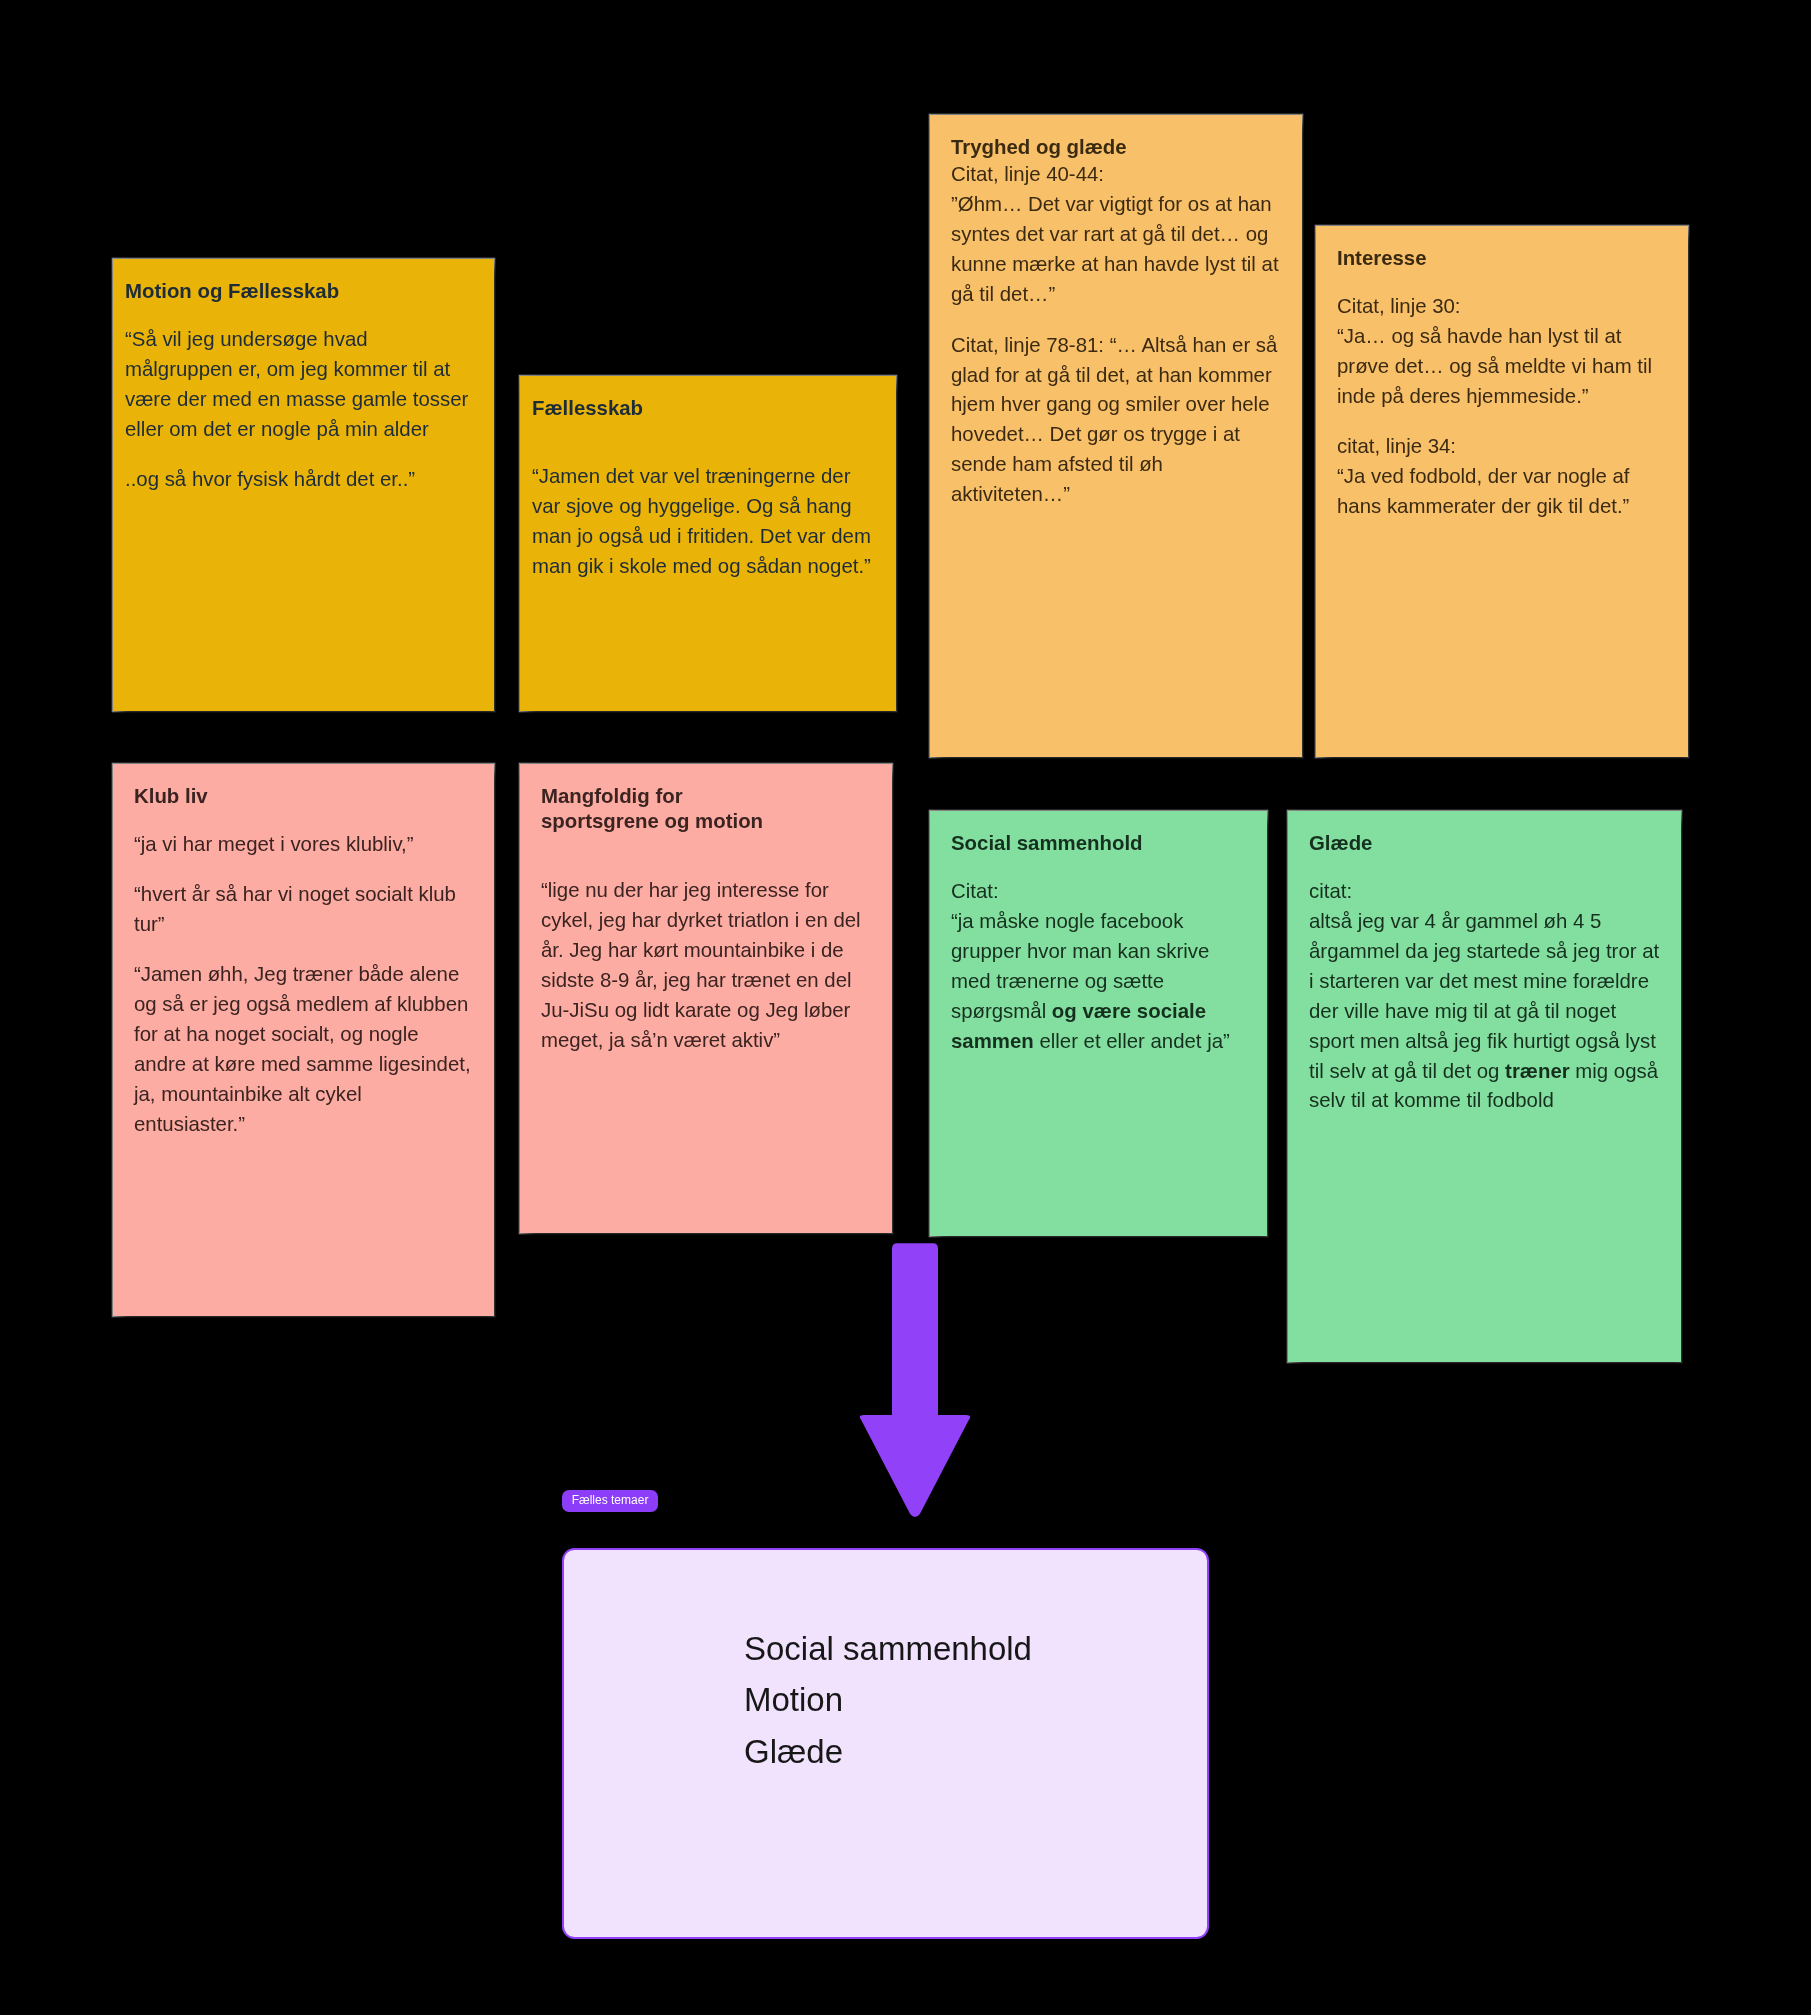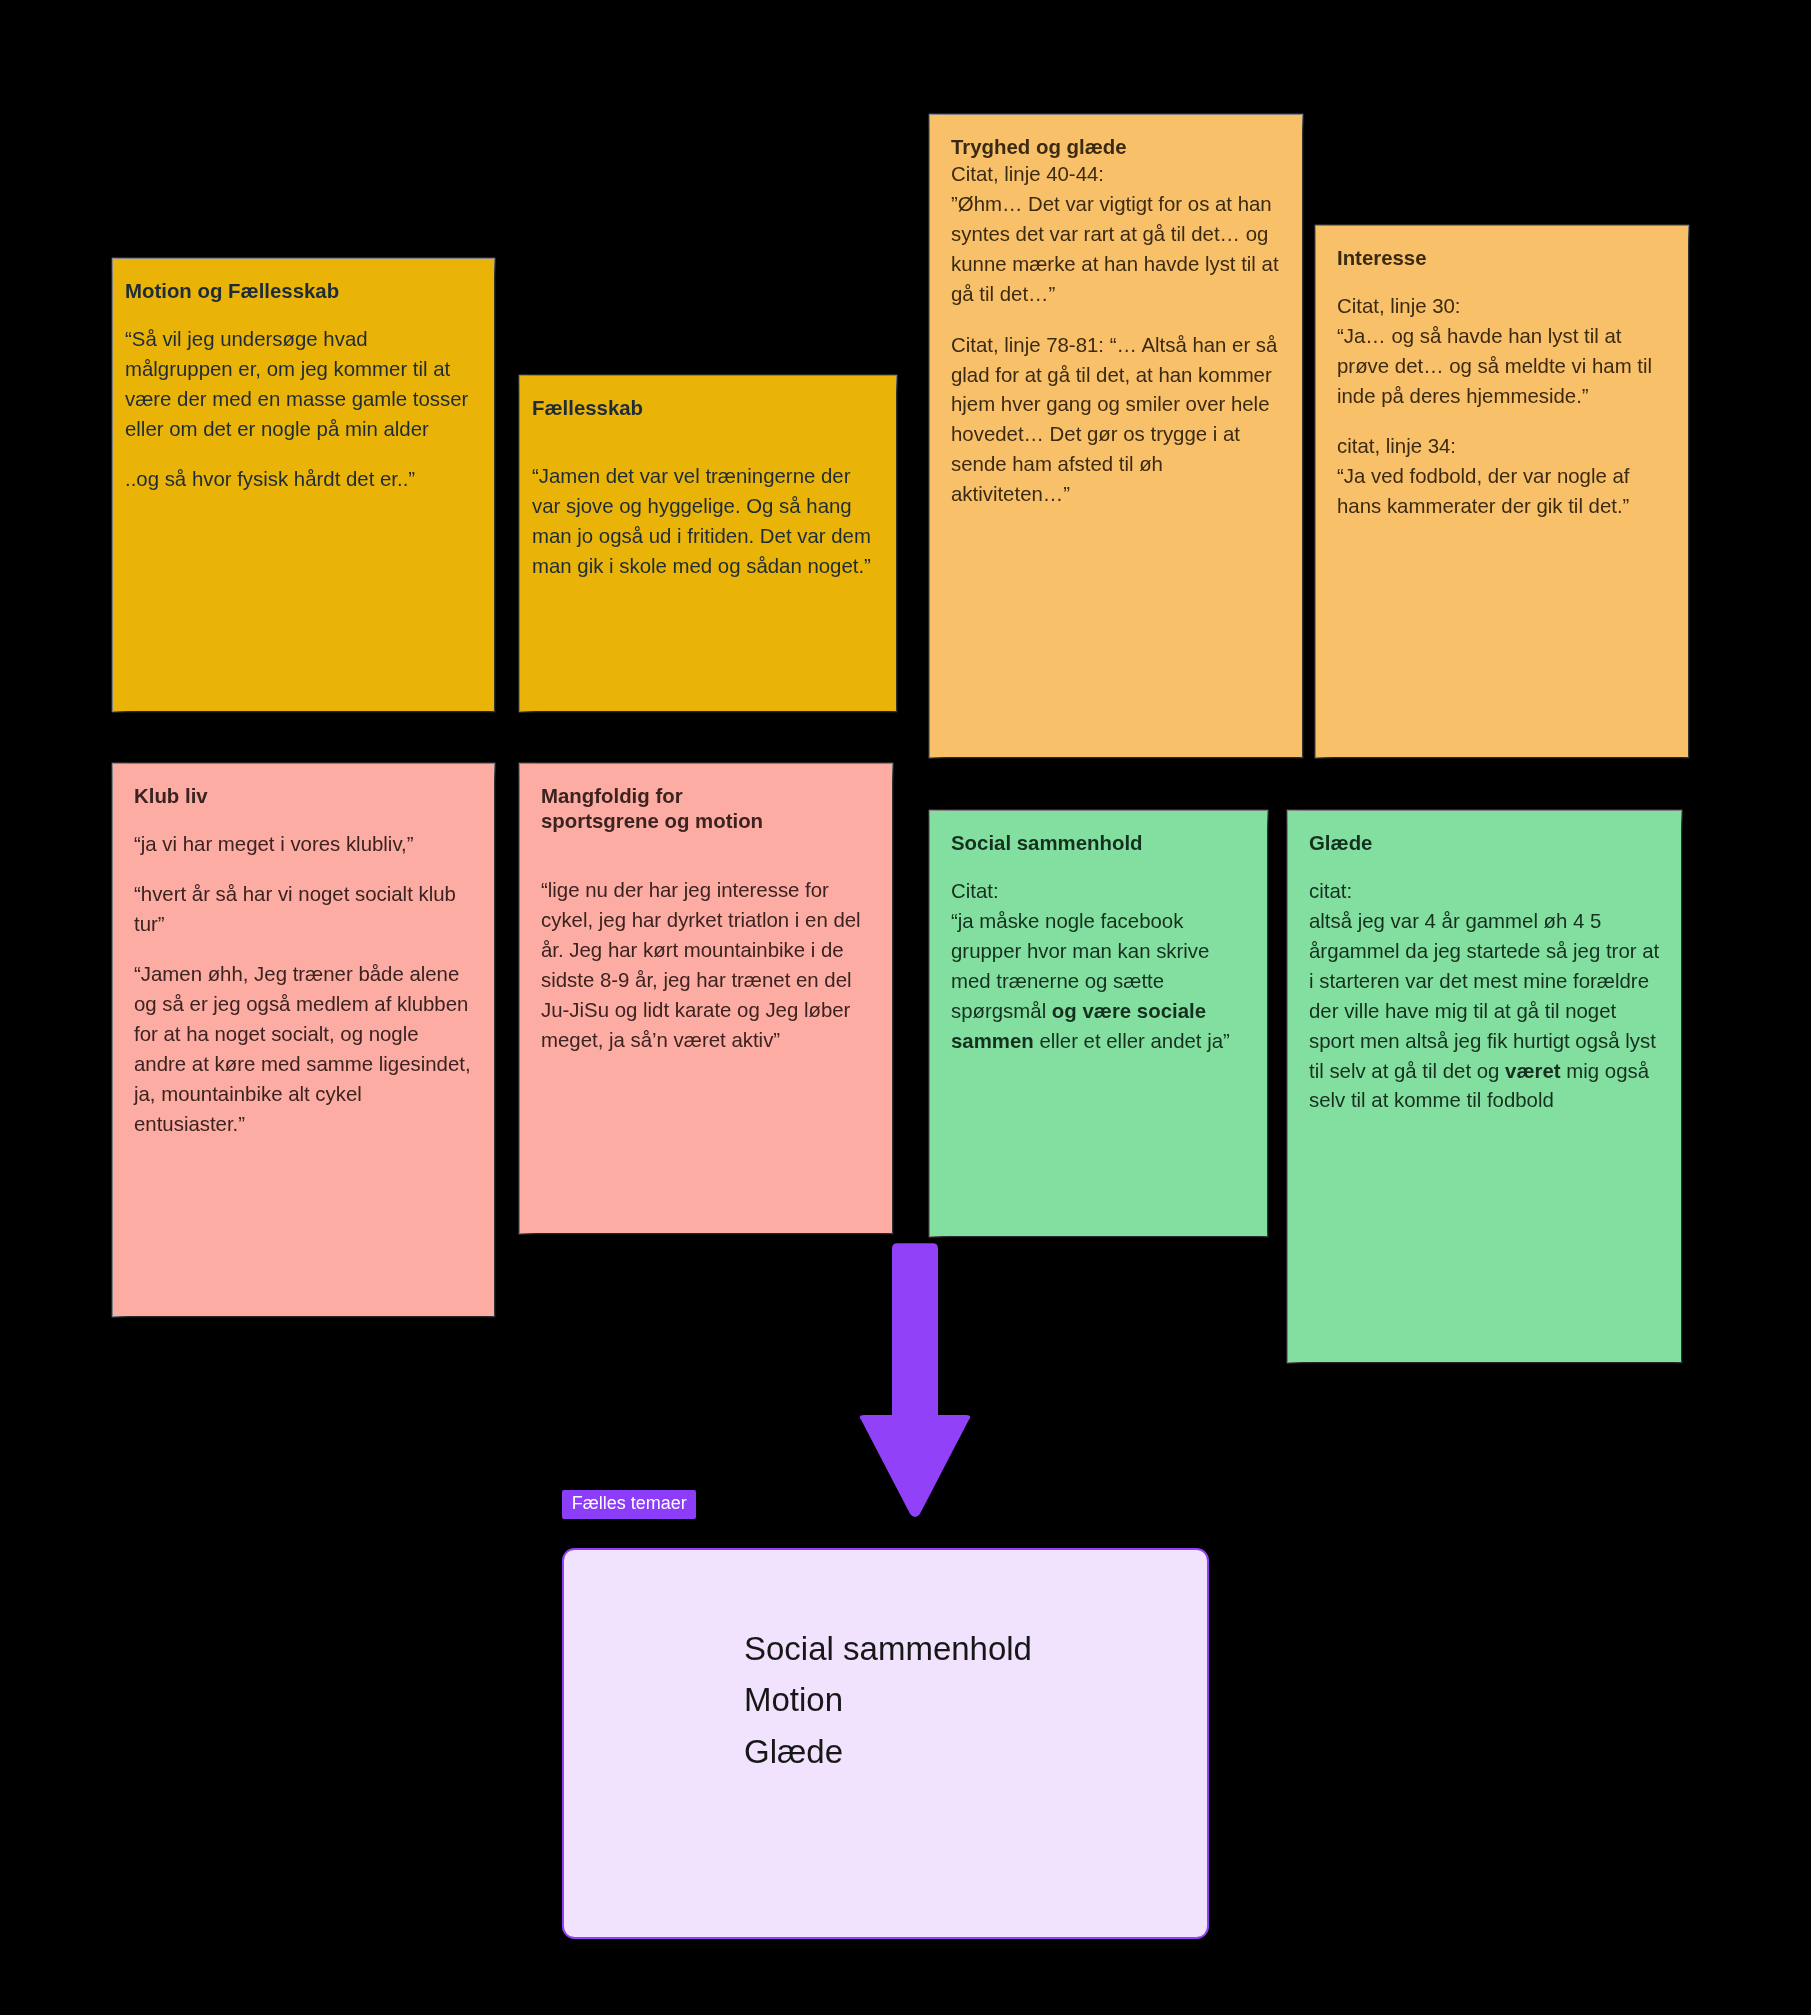--- a/index.html
+++ b/index.html
@@ -76,23 +76,23 @@
     border: 2.2px solid #9141F8;
     border-radius: 12.4px;
     box-sizing: border-box;
   }
   #summary-tag {
     position: absolute;
     left: 562px;
     top: 1490px;
     background: #8B3DFA;
     color: #FFFFFF;
-    font-size: 18px;
+    font-size: 12px;
     padding: 4.4px 9.7px 5.3px 9.7px;
-    border-radius: 2px;
+    border-radius: 7px;
     line-height: 1.05;
     white-space: nowrap;
   }
   #summary-list {
     position: absolute;
     left: 744px;
     top: 1623px;
     font-size: 33px;
     color: #171717;
     line-height: 1.56;
@@ -159,21 +159,21 @@
     <div class="card-title">Social sammenhold</div>
     <span class="gap"></span>
     <div class="card-body">Citat:</div>
     <div class="card-body"><span>“ja måske nogle facebook grupper hvor man kan skrive med trænerne og sætte spørgsmål </span><b>og være sociale sammen</b><span> eller et eller andet ja”</span></div>
   </div>
 
   <div class="card c-green" id="card-glaede">
     <div class="card-title">Glæde</div>
     <span class="gap"></span>
     <div class="card-body">citat:</div>
-    <div class="card-body"><span>altså jeg var 4 år gammel øh 4 5 årgammel da jeg startede så jeg tror at i starteren var det mest mine forældre der ville have mig til at gå til noget sport men altså jeg fik hurtigt også lyst til selv at gå til det og </span><b>været</b><span> mig også selv til at komme til fodbold</span></div>
+    <div class="card-body"><span>altså jeg var 4 år gammel øh 4 5 årgammel da jeg startede så jeg tror at i starteren var det mest mine forældre der ville have mig til at gå til noget sport men altså jeg fik hurtigt også lyst til selv at gå til det og </span><b>træner</b><span> mig også selv til at komme til fodbold</span></div>
   </div>
 
   <svg id="flow-arrow" viewBox="0 0 270 640">
     <path d="M 95 12 L 175 12 Q 187 12 187 24 L 187 400 L 250 400
              Q 266 400 256 413 L 146 624 Q 135 638 124 624 L 14 413
              Q 4 400 20 400 L 83 400 L 83 24 Q 83 12 95 12 Z" fill="#9141F8"></path>
   </svg>
 
   <div id="summary-tag">Fælles temaer</div>
 

